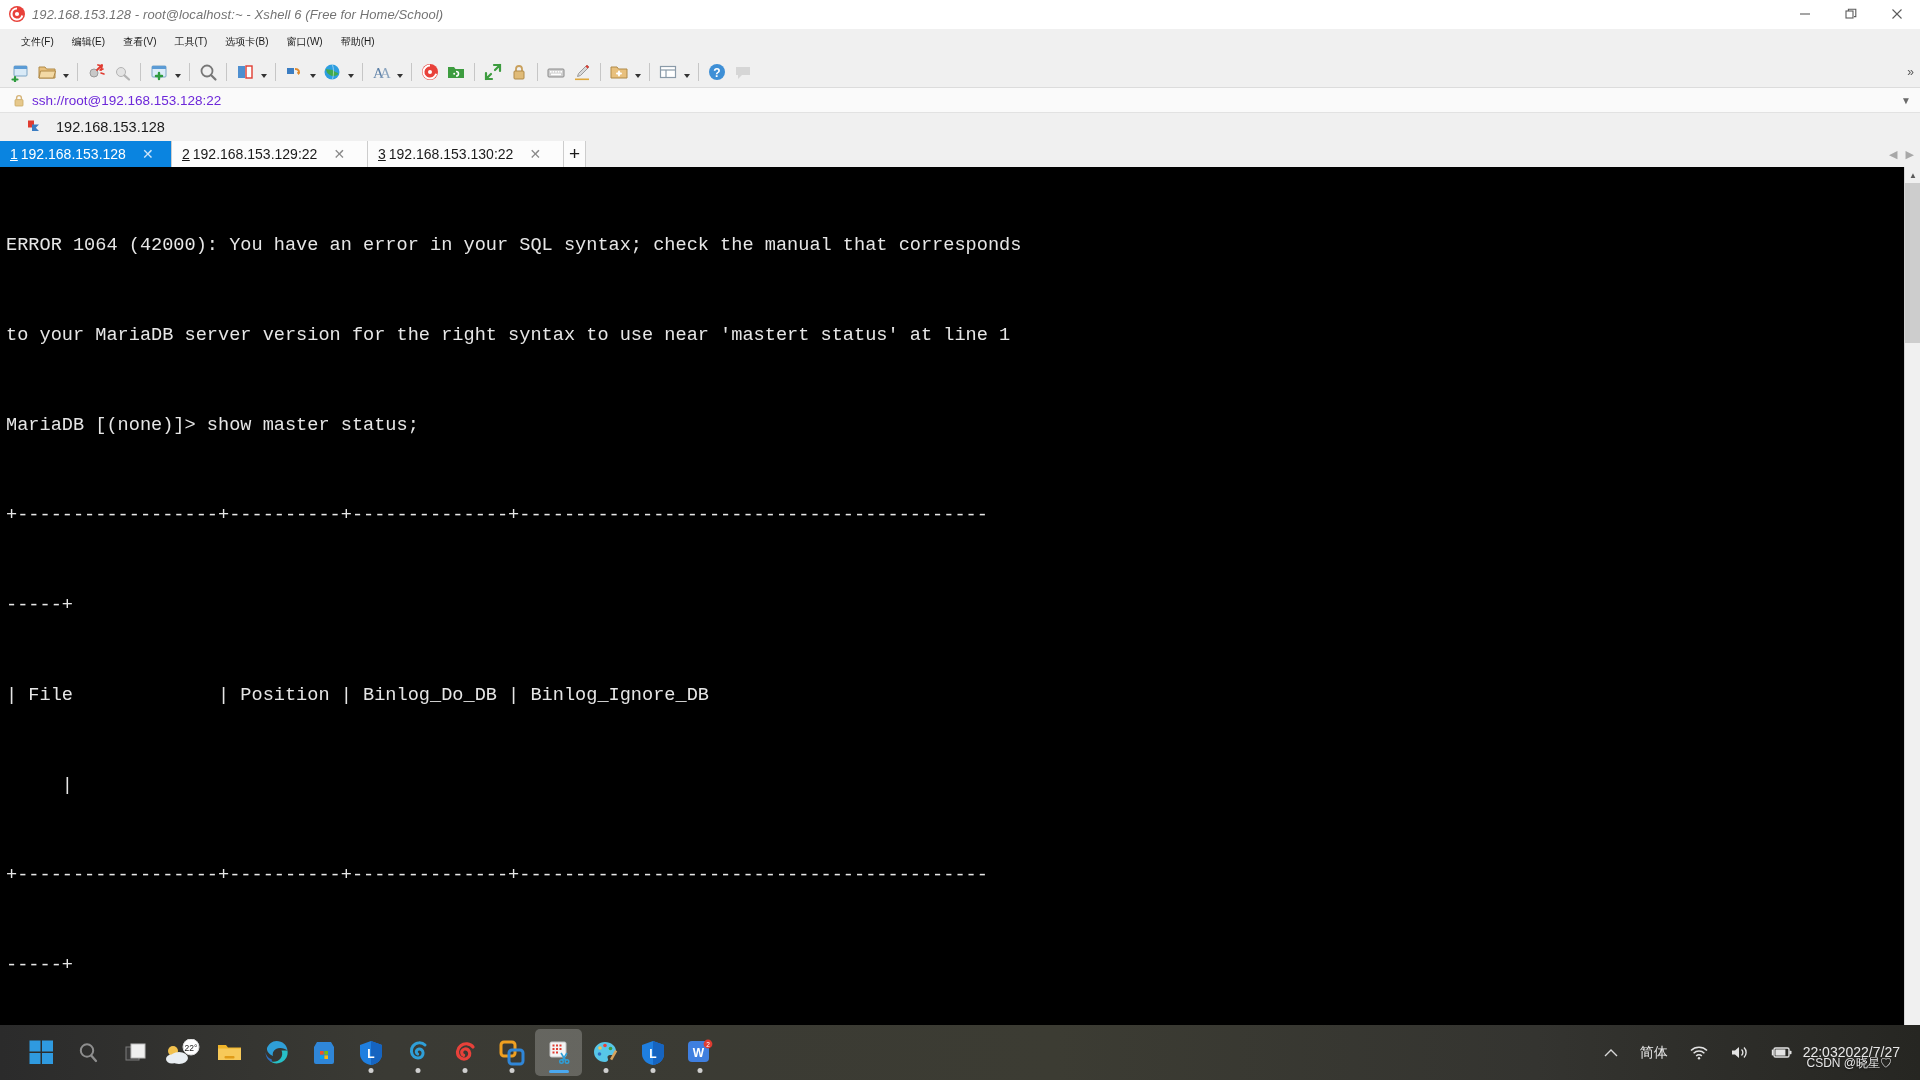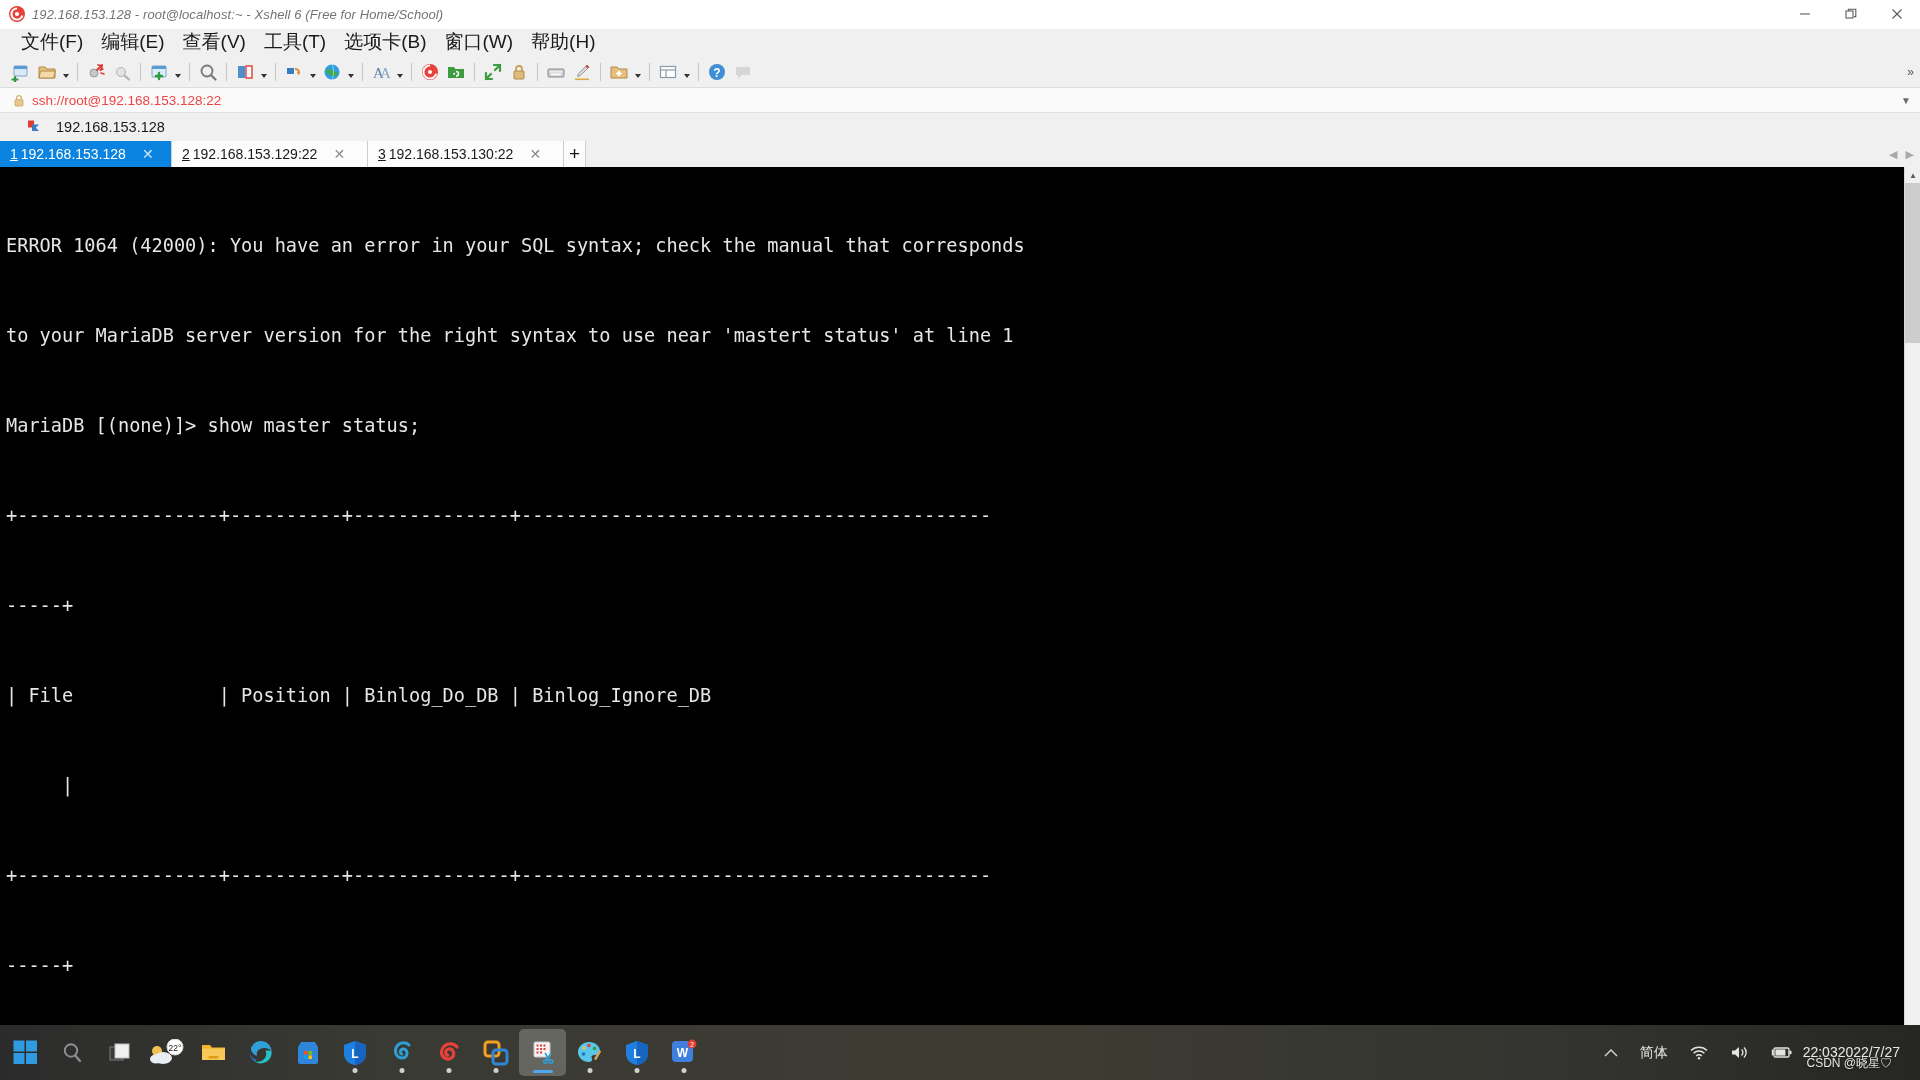--- a/index.html
+++ b/index.html
@@ -30,21 +30,21 @@
     color: #5b5b5b;
   }
 
   
   .menubar {
     height: 27px; background: #f0f0f0;
     display: flex; align-items: center; padding-left: 12px;
     border-bottom: 1px solid #f0f0f0;
   }
   .menu-item {
-    font-size: 19px; color: #1a1a1a; padding: 3px 9px; white-space: nowrap;
+    font-size: 10px; color: #1a1a1a; padding: 3px 9px; white-space: nowrap;
   }
 
   
   .toolbar {
     height: 32px; background: #f0f0f0;
     display: flex; align-items: center; padding-left: 8px;
     border-bottom: 1px solid #dcdcdc;
     position: relative;
   }
   .tb-btn { width: 26px; height: 26px; display: flex; align-items: center; justify-content: center; position: relative; }
@@ -55,21 +55,21 @@
   }
   .tb-sep { width: 1px; height: 18px; background: #c6c6c6; margin: 0 5px; }
   .tb-expand { position: absolute; right: 6px; top: 9px; }
 
   
   .addrbar {
     height: 25px; background: #fafafa; display: flex; align-items: center;
     padding-left: 13px; border-bottom: 1px solid #e2e2e2;
   }
   .addr-lock { margin-right: 7px; display: flex; }
-  .addr-text { font-size: 13.5px; color: #ef4444; }
+  .addr-text { font-size: 13.5px; color: #6d28d9; }
 
   
   .hostrow {
     height: 28px; background: #f0f0f0; display: flex; align-items: center;
     padding-left: 26px;
   }
   .host-icon { width: 16px; height: 16px; margin-right: 14px; position: relative; }
   .host-text { font-size: 14.5px; color: #1a1a1a; }
 
   
@@ -107,38 +107,38 @@
   }
   .term-inner {
     padding: 4px 0 0 6px;
     font-family: "DejaVu Sans Mono", "Liberation Mono", monospace;
     font-size: 18.6px;
     line-height: 30px;
     color: #e6e6e6;
     white-space: pre;
     letter-spacing: 0px;
   }
-  .term-line { height: 30px; }
+  .term-line { height: 30px; font-family: Liberation Mono, monospace; }
   .term-scrollbar {
     position: absolute; right: 0; top: 0; width: 16px; height: 100%;
     background: #f0f0f0; border-left: 1px solid #d8d8d8;
   }
   .sb-arrow {
     width: 16px; height: 16px; display: flex; align-items: center; justify-content: center;
     font-size: 8px; color: #5a5a5a; background: #f0f0f0;
   }
   .sb-thumb { position: absolute; top: 16px; width: 16px; height: 160px; background: #cdcdcd; }
 
   
   .taskbar {
     position: absolute; left: 0; bottom: 0; width: 1920px; height: 55px;
     background: linear-gradient(90deg,#2b2b2b 0%, #3a3a34 20%, #3c3c33 55%, #343430 80%, #262622 100%);
     display: flex; align-items: center;
   }
-  .tb-icons { display: flex; align-items: flex-end; gap: 0; padding-left: 2px; }
+  .tb-icons { display: flex; align-items: flex-end; gap: 0; padding-left: 18px; }
   .tb-ic {
     width: 47px; height: 47px; display: flex; align-items: center; justify-content: center;
     position: relative; border-radius: 5px;
   }
   .tb-ic.active { background: rgba(255,255,255,0.22); }
   .tb-dot {
     position: absolute; bottom: 3px; left: 50%; transform: translateX(-50%);
     width: 5px; height: 5px; border-radius: 50%; background: #cfcfcf;
   }
   .tb-dot.wide { width: 20px; height: 3.5px; border-radius: 2px; background: #4aa8f0; }

